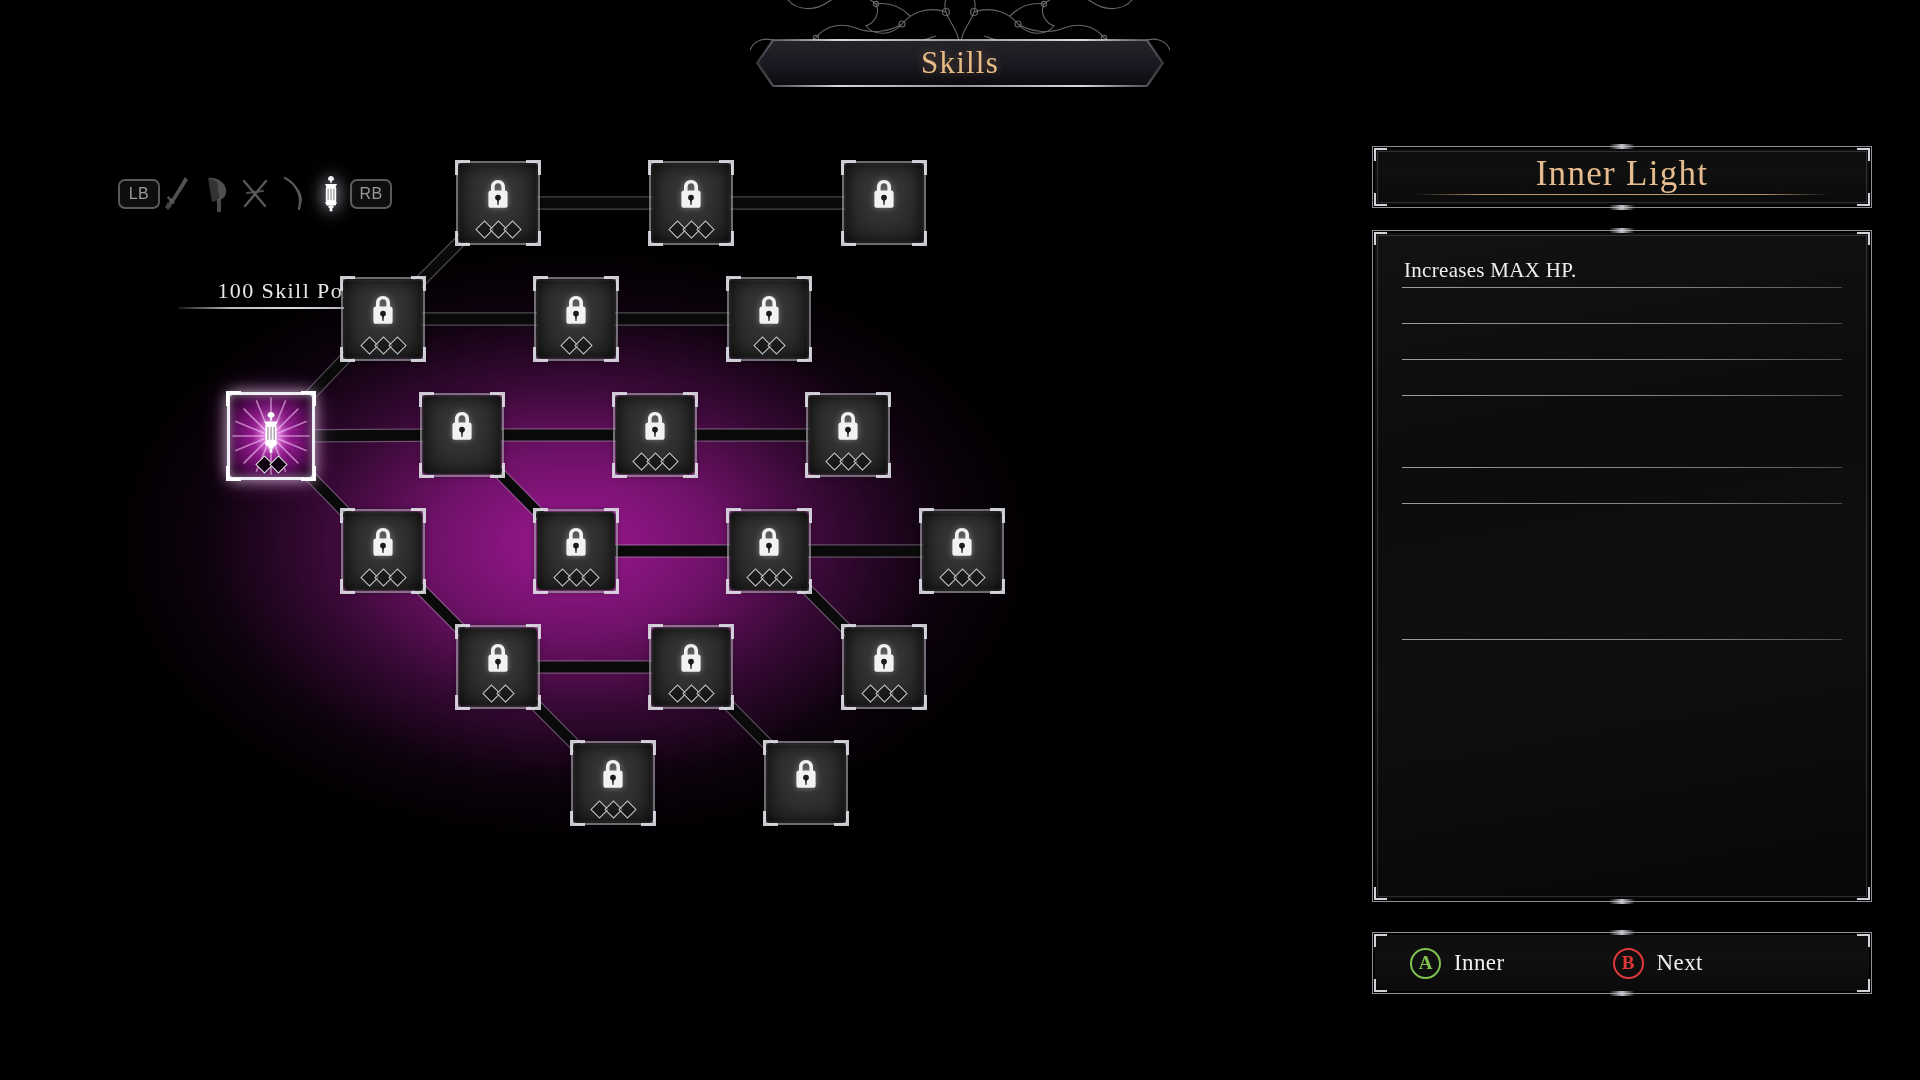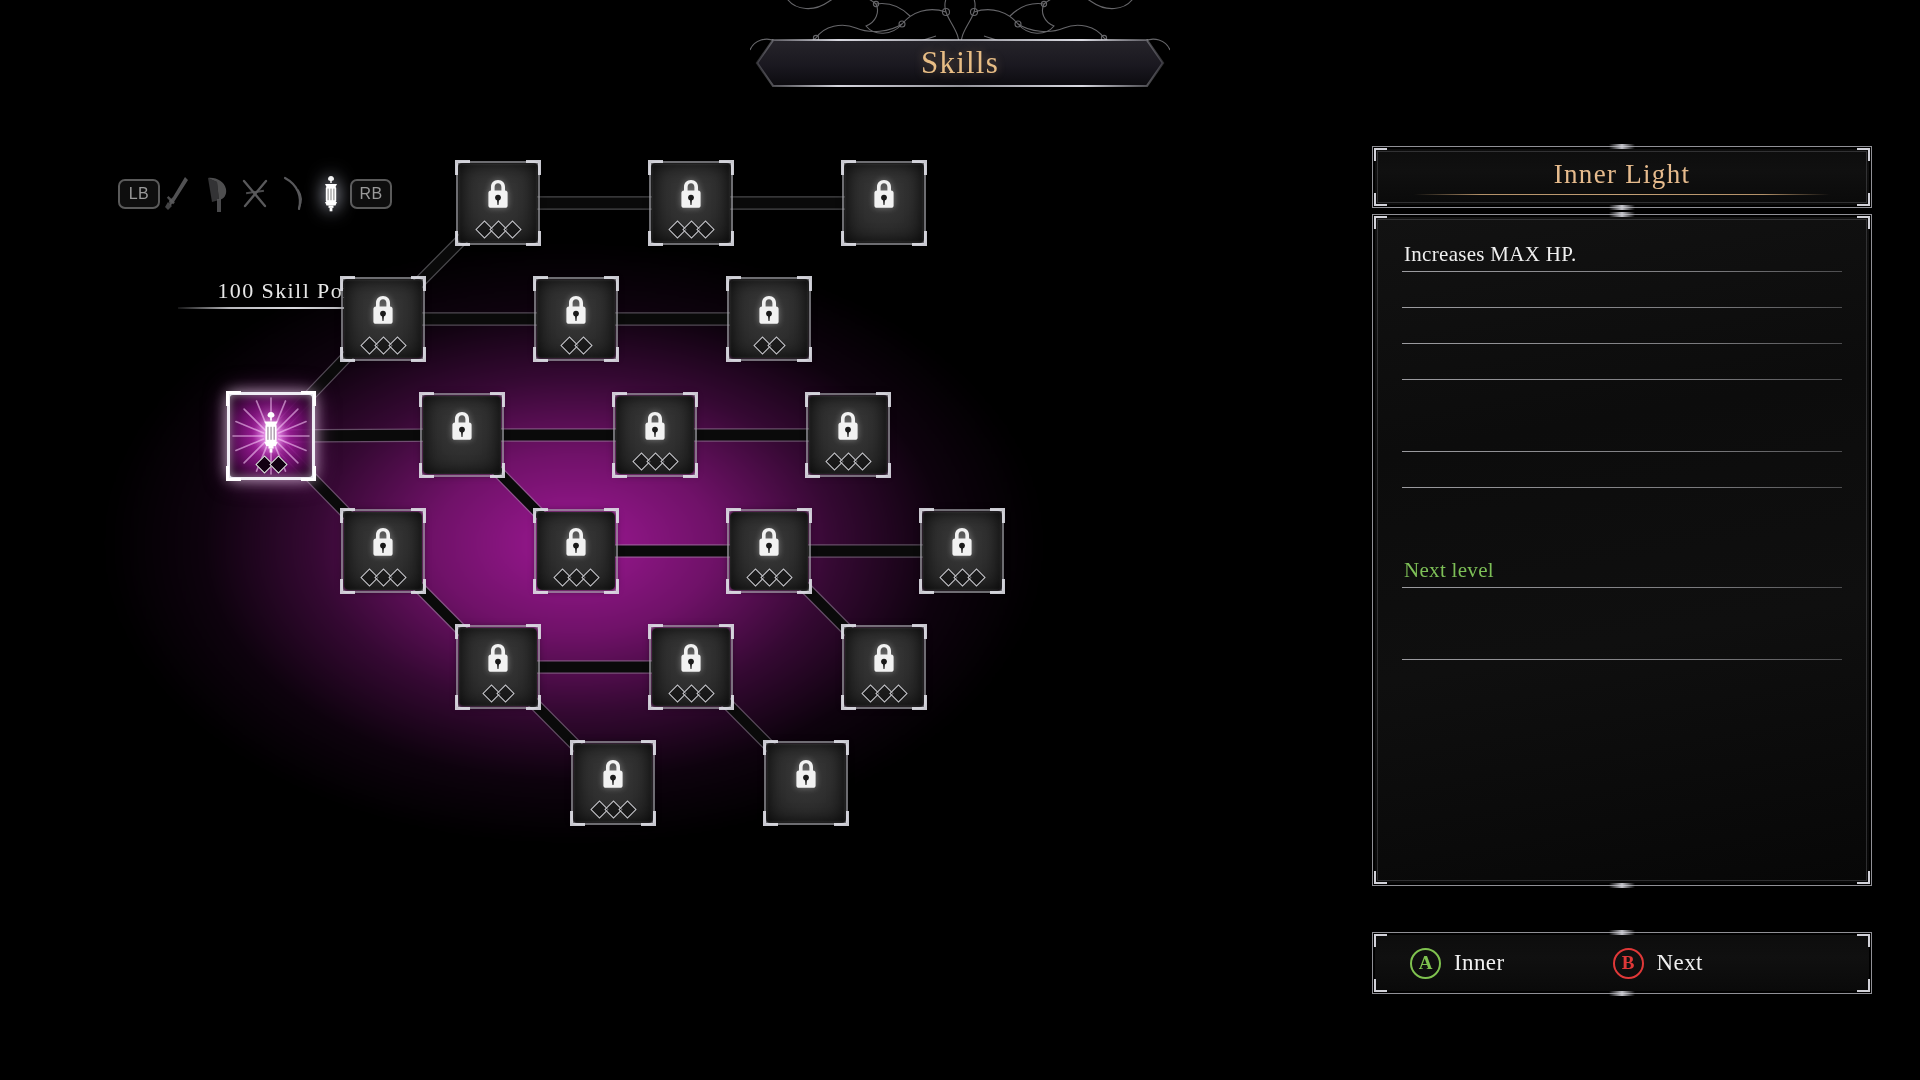--- a/index.html
+++ b/index.html
@@ -184,30 +184,30 @@
   .ornate-box .ck {
     position: absolute; width: 13px; height: 13px; border: 2px solid rgba(228,228,236,.92);
   }
   .ornate-box .ck-tl { left: 2px; top: 2px; border-right: 0; border-bottom: 0; }
   .ornate-box .ck-tr { right: 2px; top: 2px; border-left: 0; border-bottom: 0; }
   .ornate-box .ck-bl { left: 2px; bottom: 2px; border-right: 0; border-top: 0; }
   .ornate-box .ck-br { right: 2px; bottom: 2px; border-left: 0; border-top: 0; }
 
   .panel-title .txt {
     position: absolute; inset: 0; display: flex; align-items: center; justify-content: center;
-    color: #e6bb8d; font-size: 27px; letter-spacing: 1.3px; padding-bottom: 6px;
+    color: #e6bb8d; font-size: 35px; letter-spacing: 1.3px; padding-bottom: 6px;
   }
   .panel-title .underline {
     position: absolute; left: 42px; right: 42px; bottom: 13px; height: 1px;
     background: linear-gradient(90deg,rgba(160,130,95,0),rgba(188,152,110,.95) 16%,
       rgba(196,160,118,1) 50%, rgba(188,152,110,.95) 84%, rgba(160,130,95,0));
   }
 
   .panel-body {
-    position: absolute; left: 1372px; top: 214px; width: 500px; height: 672px;
+    position: absolute; left: 1372px; top: 230px; width: 500px; height: 672px;
   }
   .panel-body .fill {
     background: linear-gradient(170deg,#121212 0%,#0c0c0c 32%,#0f0f0f 62%,#070707 100%);
   }
   .panel-inner { position: absolute; left: 30px; right: 30px; top: 22px; bottom: 18px; }
 
   .info-line {
     position: relative; height: 36px;
   }
   .info-line .t {
@@ -921,24 +921,20 @@
       <div class="spacer-36"></div>
 
       <div class="info-line">
         <span class="rule"></span>
       </div>
       <div class="info-line">
         <span class="rule"></span>
       </div>
       <div class="spacer-60"></div>
 
-      <div class="info-line">
-        <span class="t t-green">Next level</span>
-        <span class="rule"></span>
-      </div>
       <div class="spacer-36"></div>
       <div class="info-line">
         <span class="rule"></span>
       </div>
     </div>
   </div>
 
   <div class="btn-bar">
     <div class="ornate-box">
       <div class="fill"></div>

